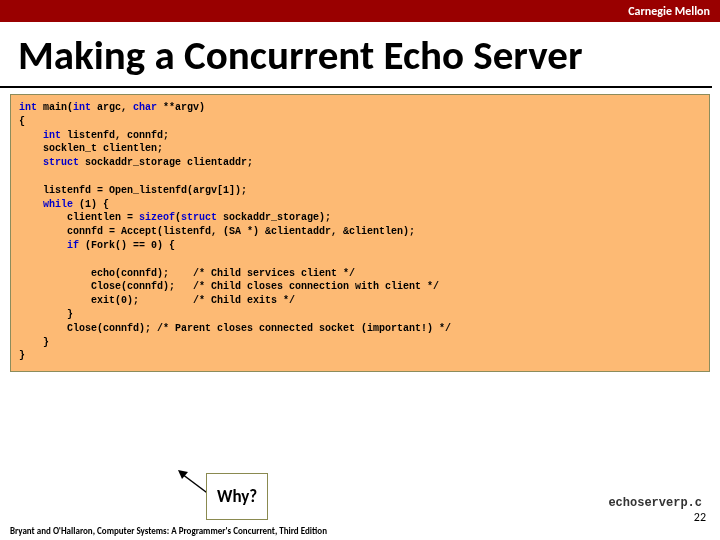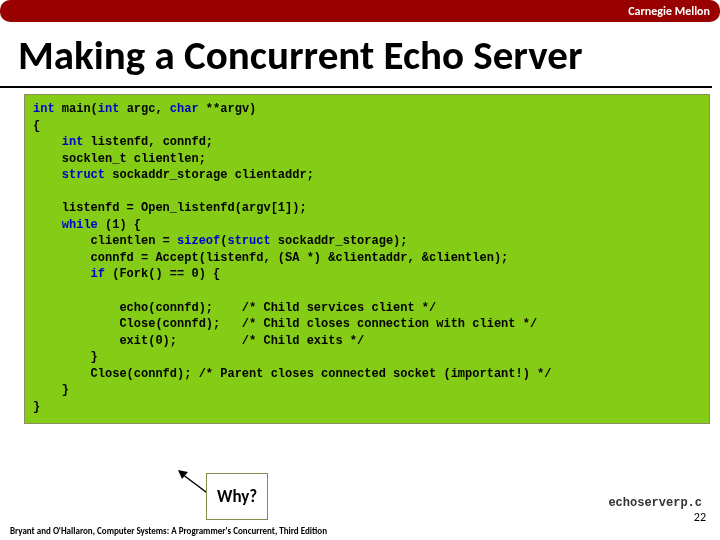--- a/index.html
+++ b/index.html
@@ -12,42 +12,41 @@
     overflow: hidden;
   }
   .redbar {
     background: #990000;
     height: 22px;
     width: 100%;
     display: flex;
     justify-content: flex-end;
     align-items: center;
     padding-right: 10px;
-    border-radius: 10px;
   }
   .redbar-text {
     color: #fff;
     font-weight: bold;
     font-size: 12px;
   }
   .title {
     font-size: 41px;
     font-weight: bold;
     color: #000;
     padding: 8px 0 6px 18px;
     border-bottom: 2px solid #000;
     margin: 0 8px 0 0;
   }
   .codebox {
-    margin: 6px 10px 0 24px;
-    background: #84cc16;
+    margin: 6px 10px 0 10px;
+    background: #fdba74;
     border: 1.5px solid #8c8c5c;
     padding: 6px 8px 8px 8px;
     font-family: "Courier New", monospace;
-    font-size: 12px;
+    font-size: 10px;
     font-weight: bold;
     line-height: 1.38;
     white-space: pre;
     color: #000;
     position: relative;
   }
   .kw { color: #0000cc; }
   .filename {
     position: absolute;
     right: 18px;

